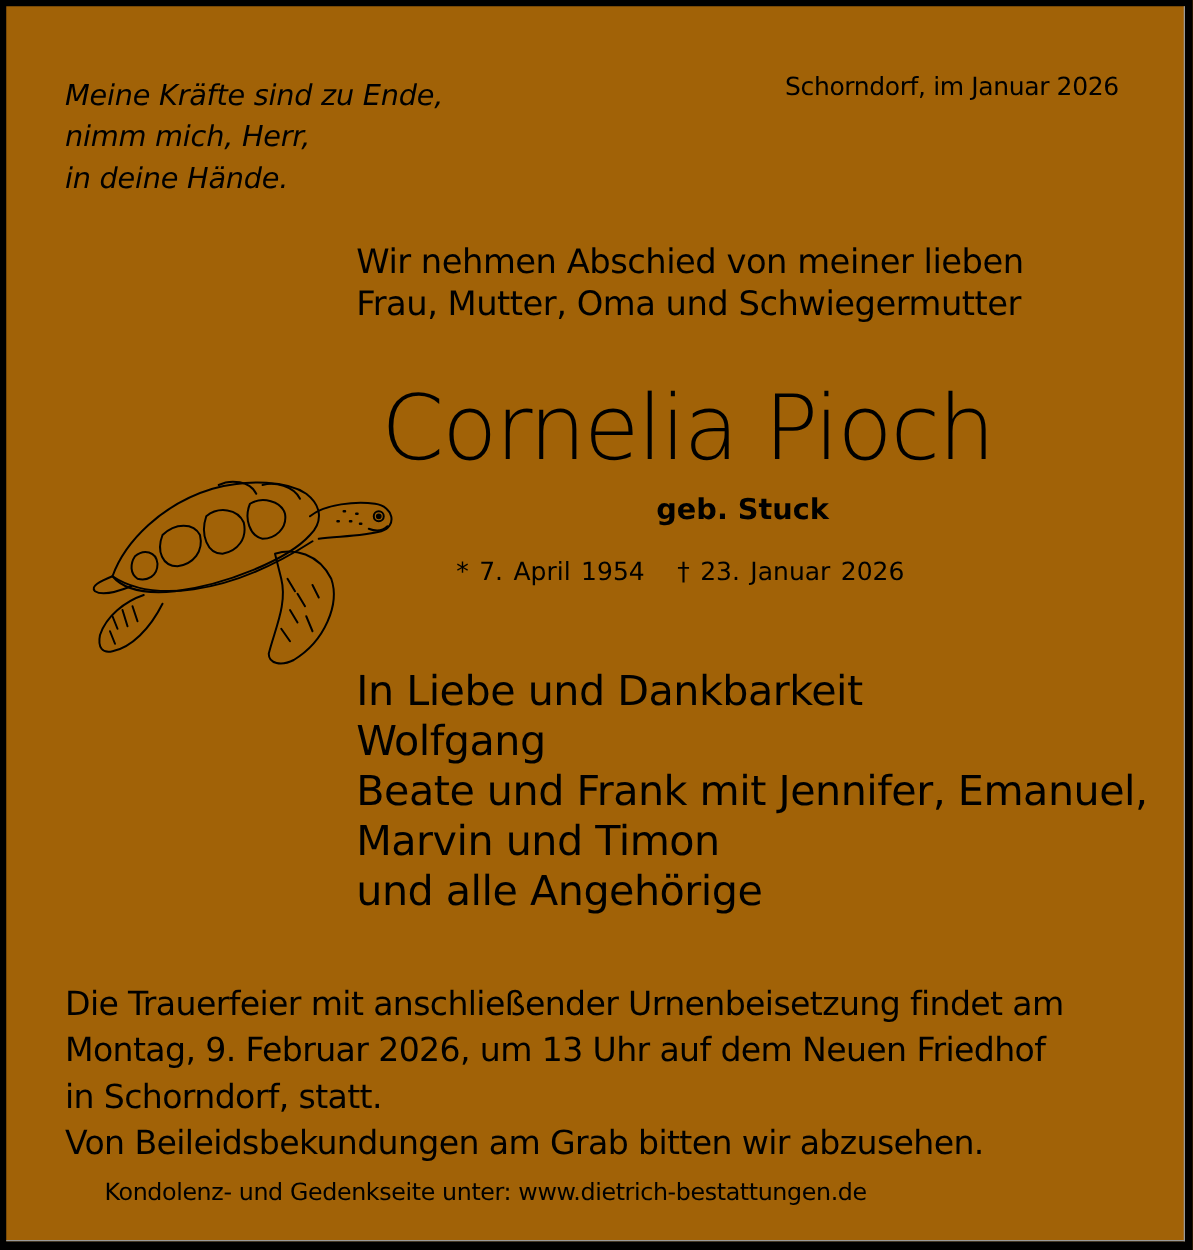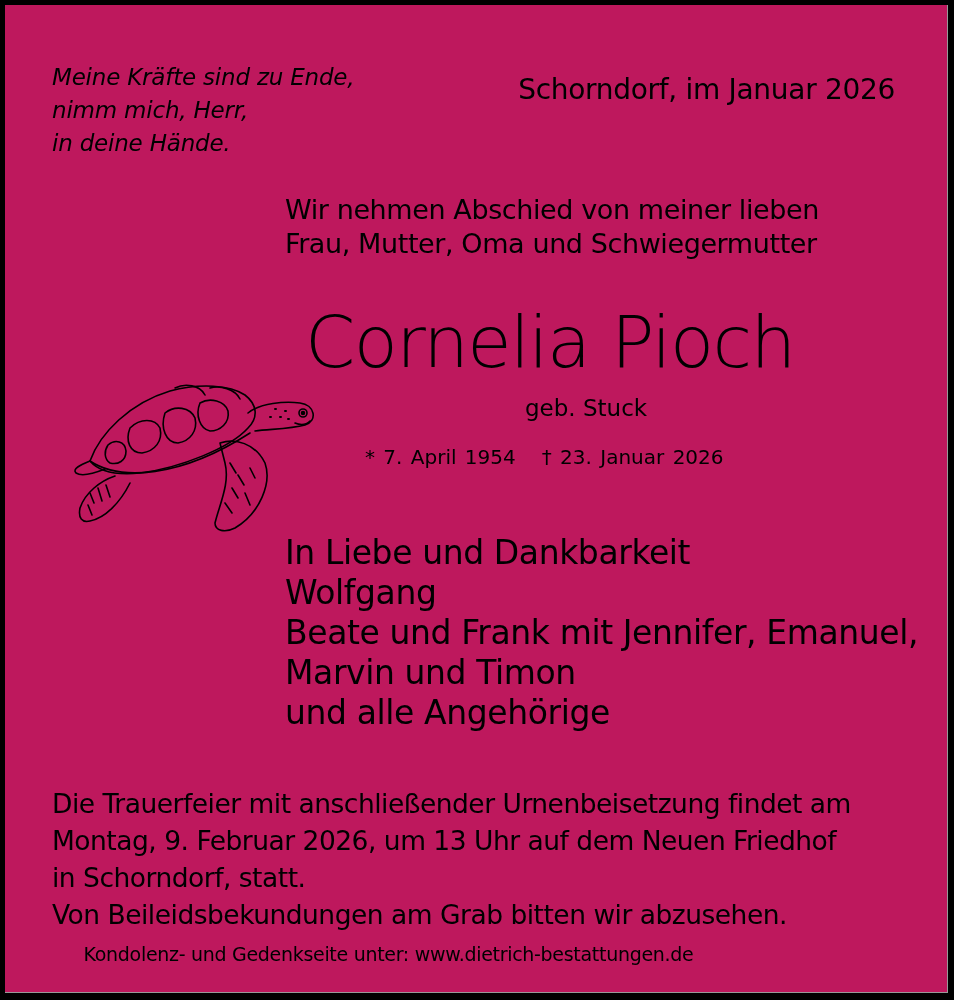--- a/index.html
+++ b/index.html
@@ -1,28 +1,28 @@
 <!DOCTYPE html>
 <html><head>
 <meta charset="utf-8">
 <style>
   html, body { margin:0; padding:0; background:#000; }
   body { width:954px; height:1000px; position:relative; overflow:hidden; }
   .page {
     position:absolute; left:5px; top:5px; width:943px; height:988px;
-    background:#be185d; box-sizing:border-box;
+    background:#a16207; box-sizing:border-box;
     border-right:1px solid #999; border-bottom:1px solid #999;
     font-family:"DejaVu Sans", "Liberation Sans", sans-serif; color:#000;
   }
   .abs { position:absolute; white-space:nowrap; }
   .quote { left:47px; top:56px; font-style:italic; font-size:23px; line-height:33px; font-weight:300; letter-spacing:-0.2px; }
-  .place { right:52px; top:68px; font-size:28px; letter-spacing:-0.3px; }
+  .place { right:52px; top:52px; font-size:20px; letter-spacing:-0.3px; }
   .intro { left:280px; top:188px; font-size:27px; line-height:34px; letter-spacing:-0.4px; }
   .name { left:300px; top:292px; font-size:72px; font-weight:300; letter-spacing:-1.5px; line-height:90px; }
-  .maiden { left:520px; top:390px; font-size:23px; }
+  .maiden { left:520px; top:390px; font-size:23px;font-weight:bold; }
   .dates { left:360px; top:440px; font-size:20px; word-spacing:2px; }
   .dates .sep { display:inline-block; width:26px; }
   .family { left:280px; top:528px; font-size:33px; line-height:40px; letter-spacing:-0.4px; }
   .service { left:47px; top:780px; font-size:26.5px; line-height:37px; letter-spacing:-0.5px; }
   .footer { left:0; width:767px; top:938px; text-align:center; font-size:19px; letter-spacing:-0.3px; }
   .turtle { left:55px; top:368px; width:265px; height:160px; }
   .line { display:block; }
 </style>
 </head>
 <body>

